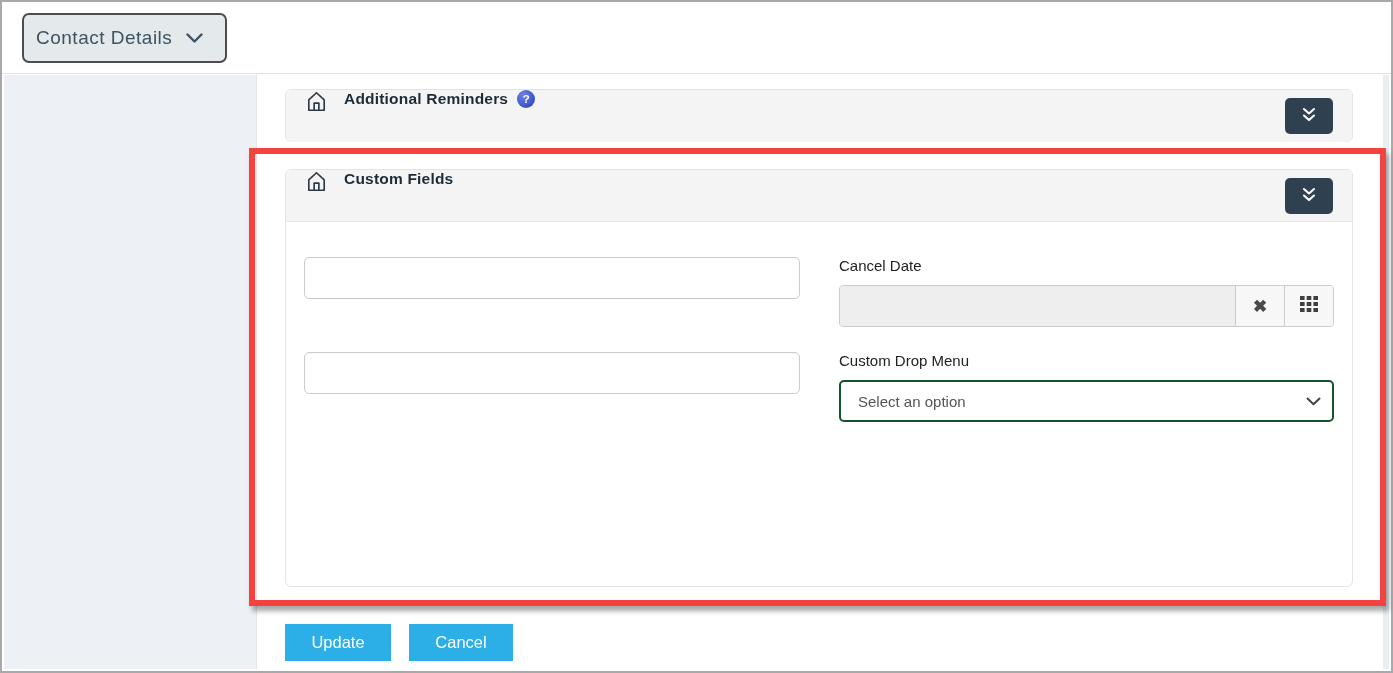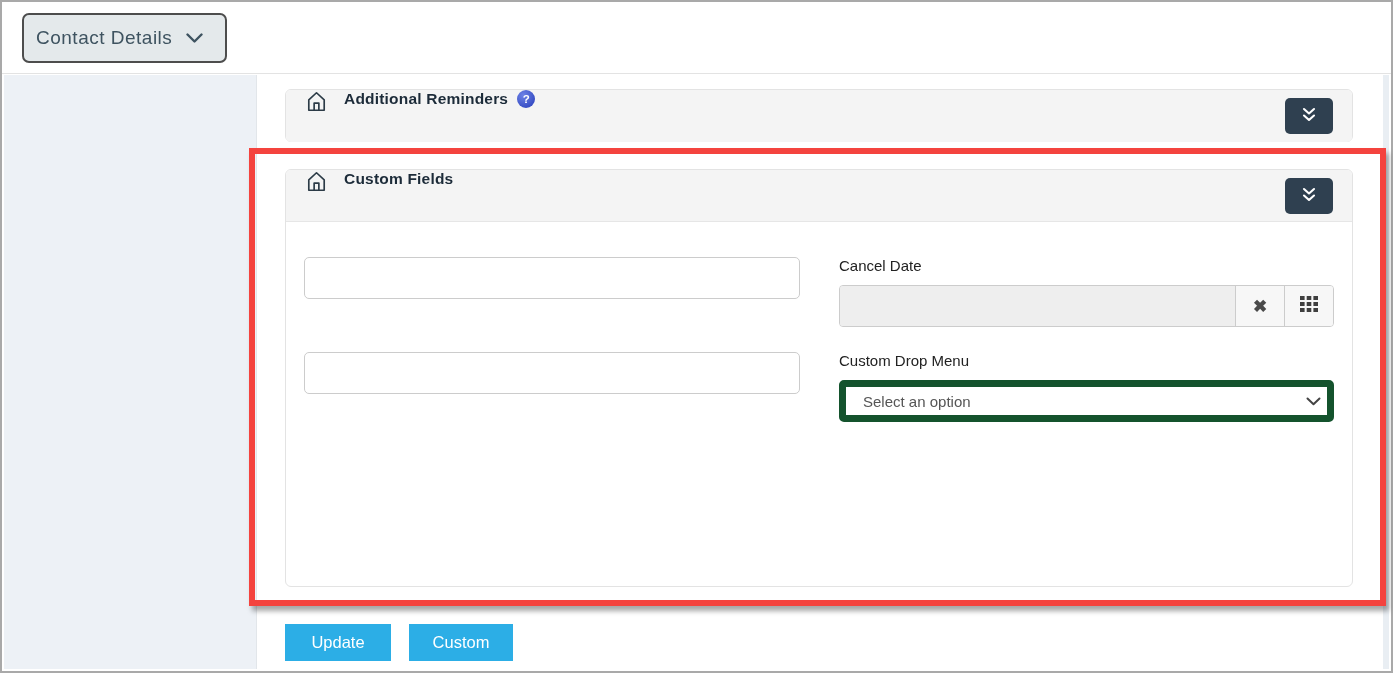--- a/index.html
+++ b/index.html
@@ -118,21 +118,21 @@
     width:49px; border:none; border-left:1px solid #cccccc;
     background:#f7f7f7; cursor:pointer;
     display:flex; align-items:center; justify-content:center;
     color:#4a4a4a; font-size:17px; font-weight:700;
   }
 
   
   .select-wrap { position:relative; }
   .custom-select {
     width:100%; height:42px;
-    border:7px solid #14532d; border-radius:5px;
+    border:2px solid #14532d; border-radius:5px;
     background:#ffffff;
     padding:0 34px 0 17px;
     font-size:15px; color:#555555;
     appearance:none; -webkit-appearance:none; -moz-appearance:none;
     font-family:"Liberation Sans", sans-serif;
     outline:none; cursor:pointer;
   }
   .select-chevron {
     position:absolute; right:13px; top:50%; transform:translateY(-50%);
     pointer-events:none;
@@ -271,15 +271,15 @@
         </div>
       </div>
 
       <div></div>
     </div>
   </section>
 
   <div class="highlight-box"></div>
 
   <button class="action-btn" id="btn-update">Update</button>
-  <button class="action-btn" id="btn-cancel">Custom</button>
+  <button class="action-btn" id="btn-cancel">Cancel</button>
 
 </div>
 
 </body></html>

